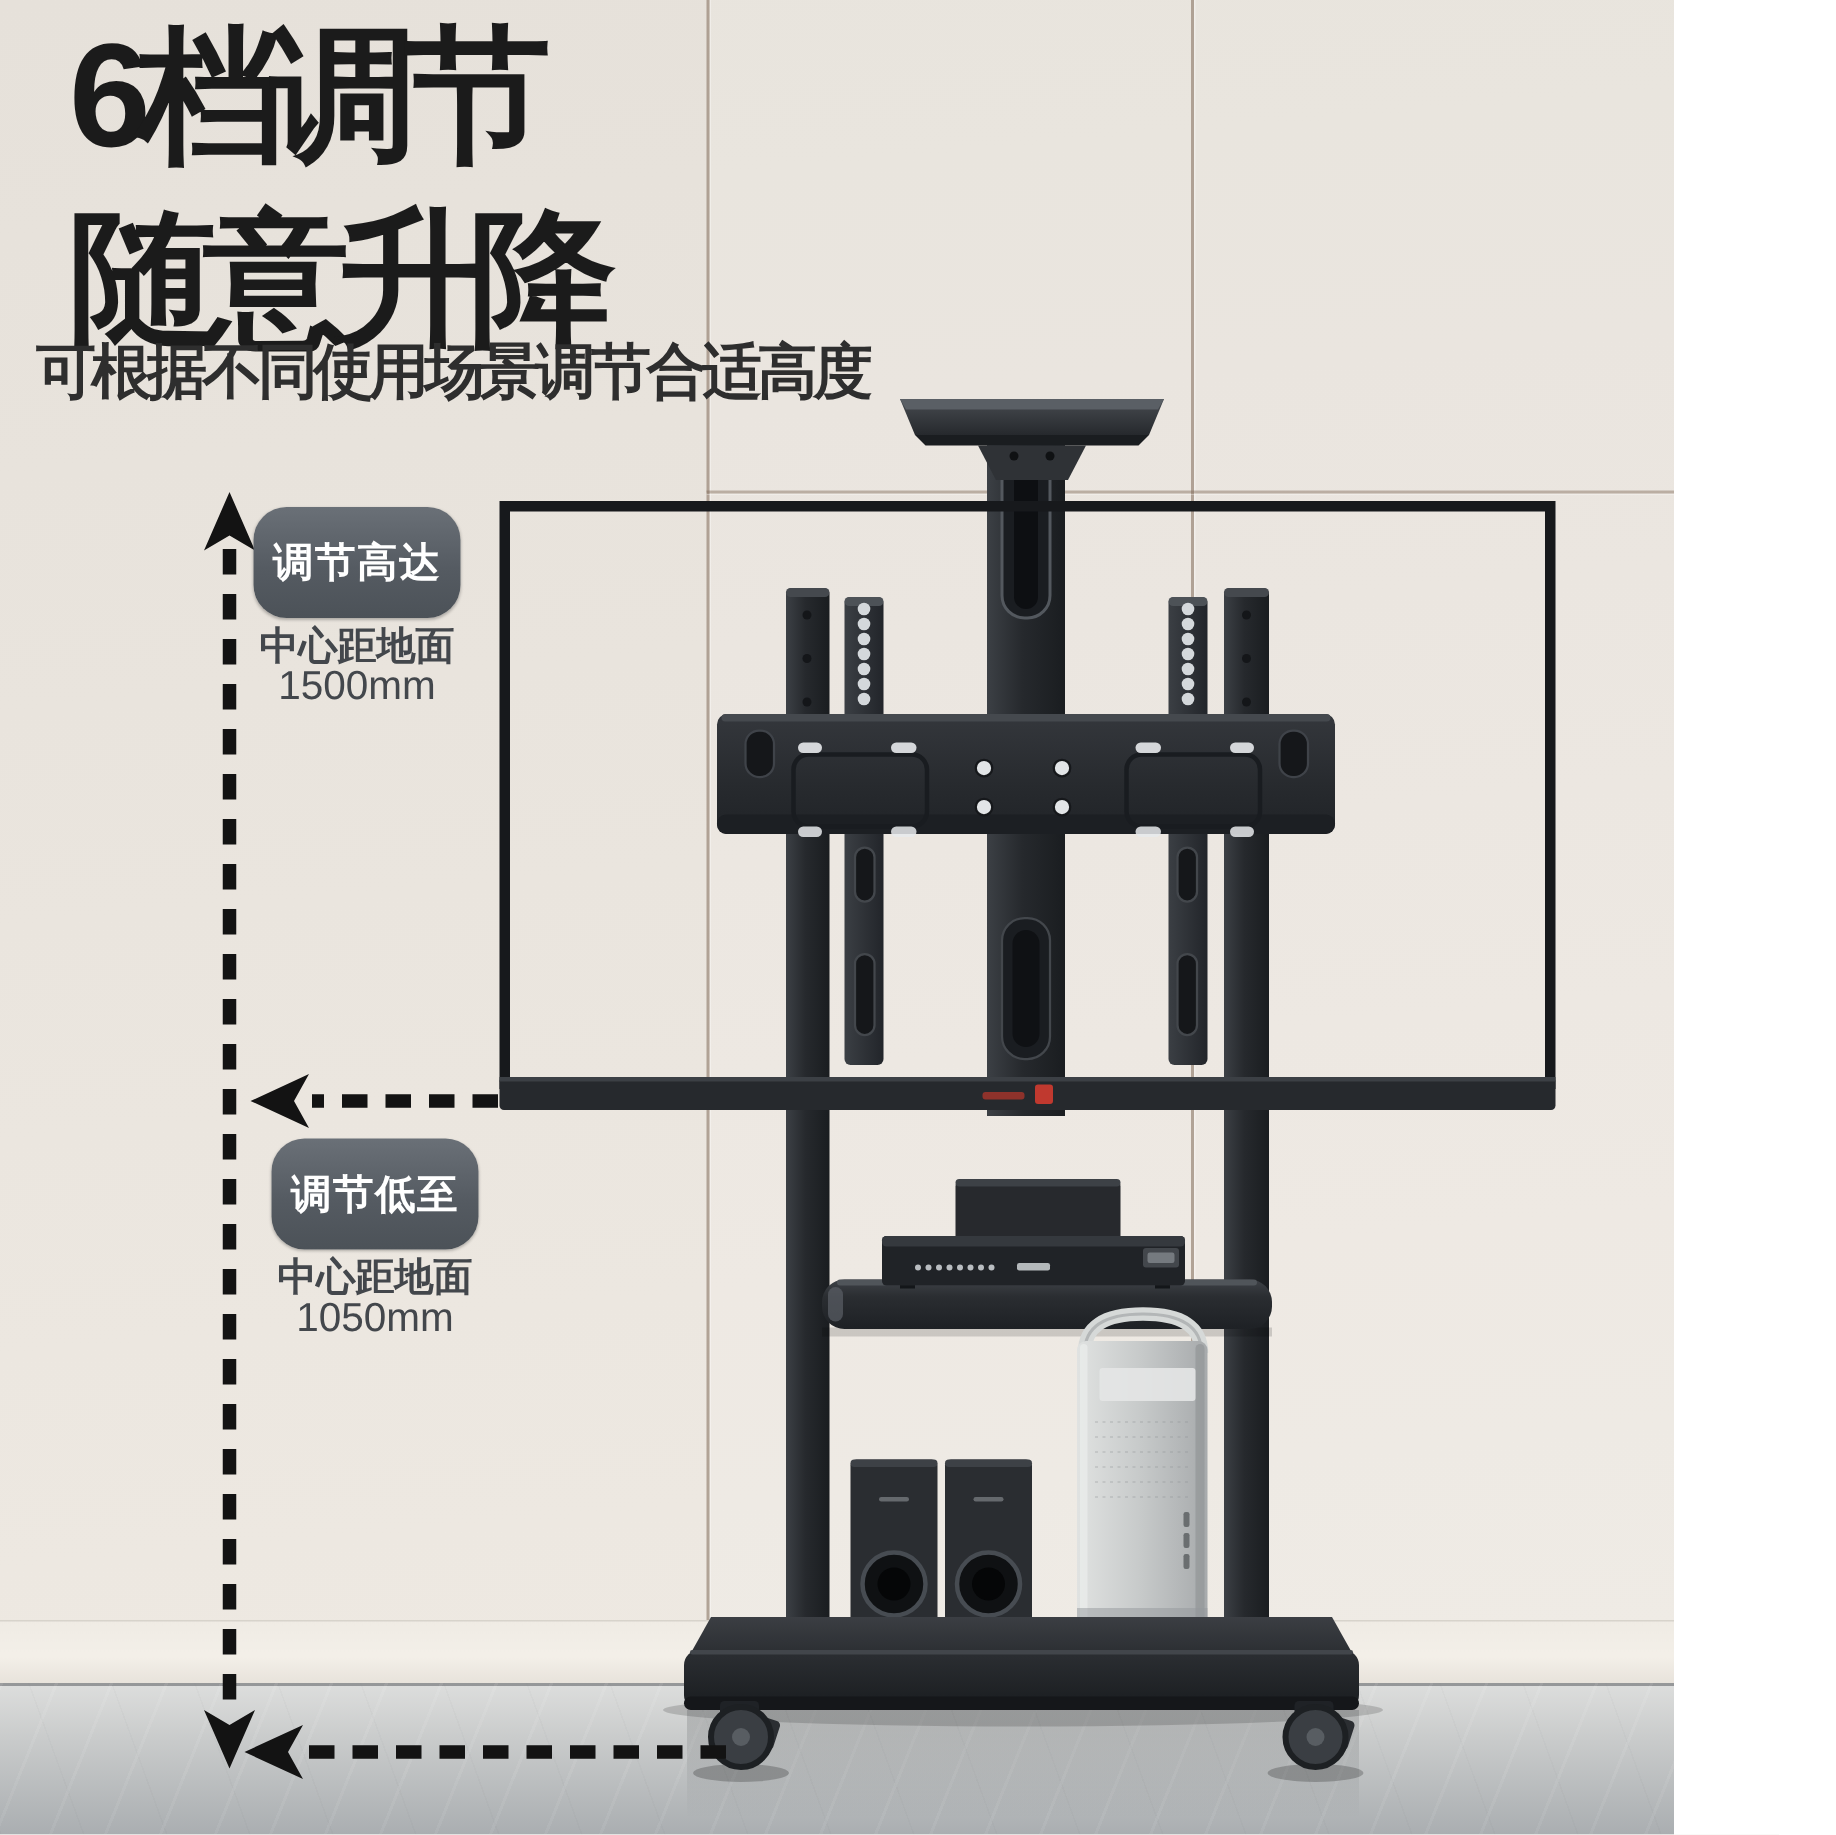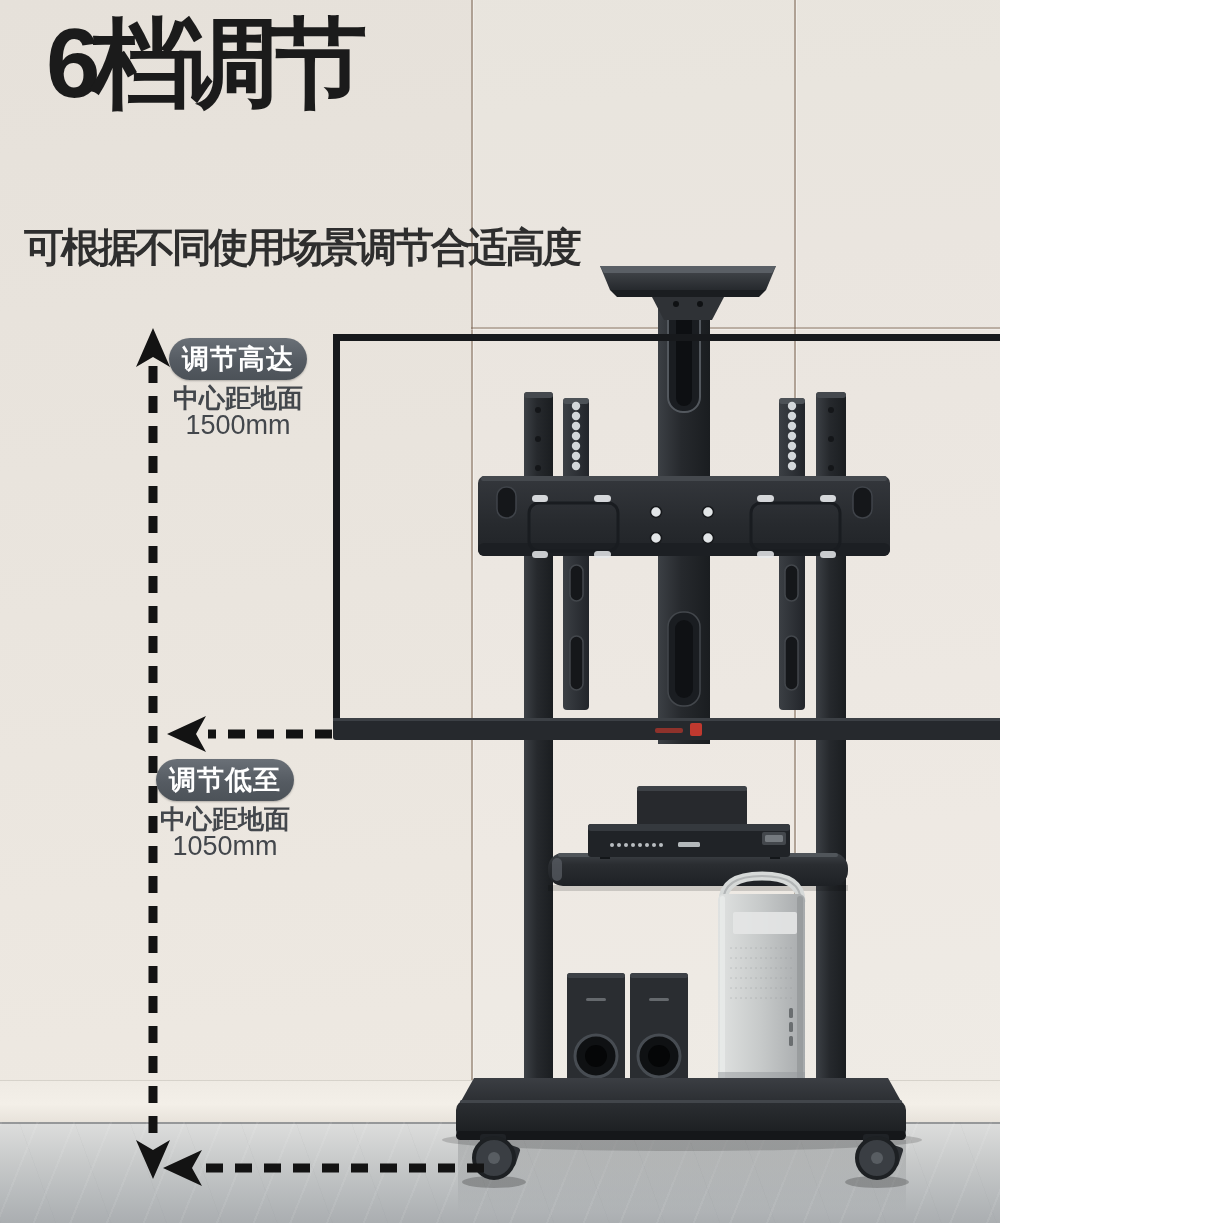--- a/index.html
+++ b/index.html
@@ -1,17 +1,17 @@
 <!DOCTYPE html>
 <html><head>
 <meta charset="utf-8">
 <style>
   html,body{margin:0;padding:0;background:#ffffff;}
   #stage{
-    position:relative;width:1000px;height:1223px;overflow:hidden;
+    position:relative;width:1116px;height:1223px;overflow:hidden;
     font-family:"Liberation Sans","DejaVu Sans",sans-serif;
     background:#eae5de;
   }
   
   .wall{position:absolute;left:0;top:0;width:1224px;height:1082px;
     background:linear-gradient(175deg,#e6e1da 0%,#e9e4dd 40%,#eee9e2 100%);}
   .wall-shade-right{position:absolute;left:1122px;top:0;width:102px;height:1082px;
     background:linear-gradient(90deg,rgba(135,115,95,.07),rgba(135,115,95,.12));}
   .wall-shade-mid{position:absolute;left:472px;top:0;width:650px;height:1082px;
     background:rgba(255,255,255,.10);}
@@ -30,22 +30,22 @@
   #art{position:absolute;left:0;top:0;width:1224px;height:1223px;}
   
   .title-line{position:absolute;left:46px;color:#1b1b1b;font-weight:900;
     font-size:98px;letter-spacing:-9px;line-height:1;white-space:nowrap;}
   #title1{top:14px;}
   #title2{top:136px;}
   .subtitle{position:absolute;left:24px;top:220px;font-size:40px;font-weight:700;
     color:#2e2e2e;letter-spacing:-3px;white-space:nowrap;}
   .anno{position:absolute;width:160px;text-align:center;}
   #anno-upper{left:158px;top:338px;}
-  #anno-lower{left:145px;top:759px;text-align:center;}
-  .badge{display:inline-block;padding:3px 13px;border-radius:22px;
+  #anno-lower{left:170px;top:759px;text-align:center;}
+  .badge{display:inline-block;padding:19px 13px;border-radius:22px;
     background:linear-gradient(180deg,#6a7077 0%,#555b62 55%,#4c5258 100%);
     color:#ffffff;font-size:27px;font-weight:700;letter-spacing:1px;white-space:nowrap;
     box-shadow:0 1px 2px rgba(0,0,0,.25);}
   .caption{margin-top:5px;font-size:26px;font-weight:700;color:#43474c;line-height:1.0;white-space:nowrap;}
   .value{font-size:27px;font-weight:400;color:#43474c;line-height:1.05;white-space:nowrap;}
 </style>
 </head>
 <body>
 
 <div id="stage">
@@ -309,20 +309,21 @@
       <line x1="332" y1="734" x2="208" y2="734" stroke="#131313" stroke-width="9" stroke-dasharray="17 12"></line>
     </g>
     <polygon points="167,734 206,716 196,734 206,752" fill="#131313"></polygon>
     <g>
       <line x1="484" y1="1168" x2="204" y2="1168" stroke="#131313" stroke-width="9" stroke-dasharray="17 12"></line>
     </g>
     <polygon points="163,1168 202,1150 192,1168 202,1186" fill="#131313"></polygon>
   </svg>
 
   <div id="title1" class="title-line">6档调节</div>
+  <div id="title2" class="title-line">随意升降</div>
   <div class="subtitle">可根据不同使用场景调节合适高度</div>
 
   <div id="anno-upper" class="anno">
     <div class="badge">调节高达</div>
     <div class="caption">中心距地面</div>
     <div class="value">1500mm</div>
   </div>
   <div id="anno-lower" class="anno">
     <div class="badge">调节低至</div>
     <div class="caption">中心距地面</div>

